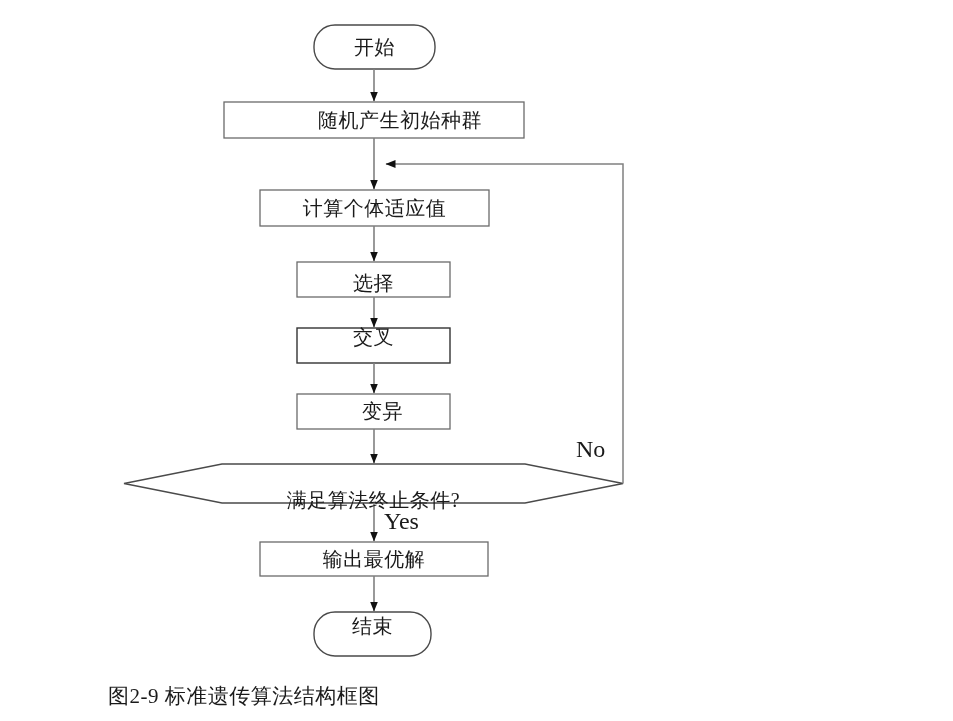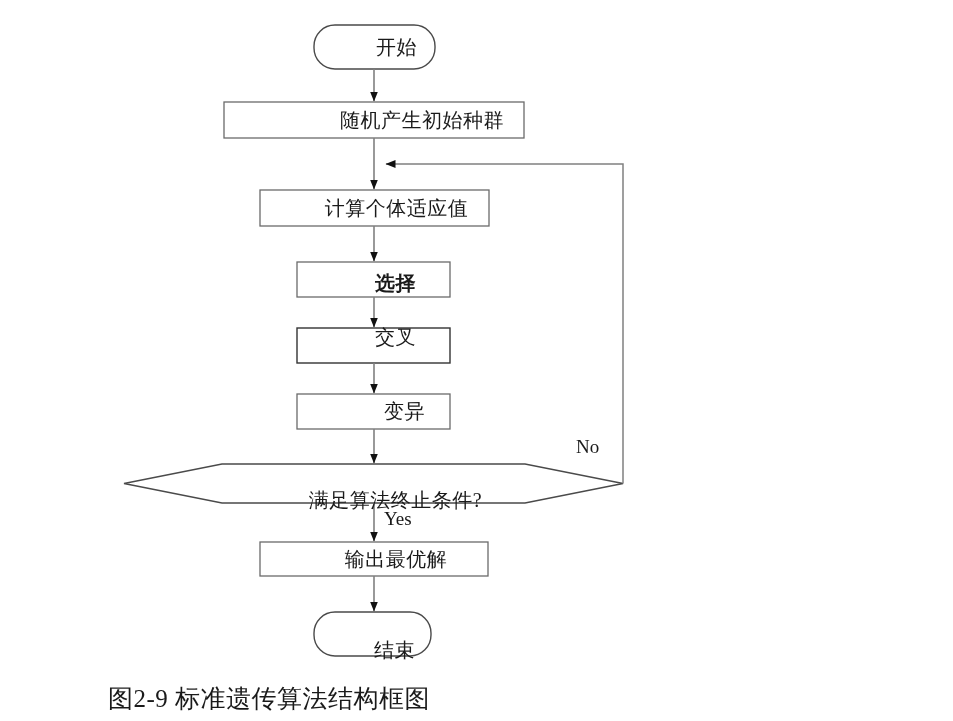--- a/index.html
+++ b/index.html
@@ -28,35 +28,34 @@
     display: flex;
     align-items: center;
     justify-content: center;
     text-align: center;
     font-family: "Liberation Serif", "DejaVu Serif", serif;
     font-size: 20px;
     color: #1a1a1a;
     white-space: nowrap;
     pointer-events: none;
     letter-spacing: 0.5px;
-    padding-left: 22px;
   }
   .edge-label {
     position: absolute;
     font-family: "Liberation Serif", "DejaVu Serif", serif;
-    font-size: 19px;
+    font-size: 24px;
     color: #1a1a1a;
     white-space: nowrap;
   }
   #figure-caption {
     position: absolute;
     left: 108px;
     top: 682px;
     font-family: "Liberation Serif", "DejaVu Serif", serif;
-    font-size: 25px;
+    font-size: 21px;
     color: #1a1a1a;
     white-space: nowrap;
     letter-spacing: 0.5px;
   }
 </style>
 </head>
 <body>
 
 <svg id="flow-canvas" viewBox="0 0 953 721" xmlns="http://www.w3.org/2000/svg">
   <defs>
@@ -104,29 +103,29 @@
 
   <path d="M623,483.5 L623,164 L386,164" fill="none" stroke="#808080" stroke-width="1.5" marker-end="url(#arrowhead-left)"></path>
 </svg>
 
 <div class="node-label" style="left:314px; top:25px; width:121px; height:44px;">开始</div>
 
 <div class="node-label" style="left:224px; top:102px; width:352px; height:36px;">随机产生初始种群</div>
 
 <div class="node-label" style="left:260px; top:190px; width:229px; height:36px;">计算个体适应值</div>
 
-<div class="node-label" style="left:297px; top:262px; width:153px; height:42px;font-weight:bold;">选择</div>
+<div class="node-label" style="left:297px; top:262px; width:153px; height:42px;">选择</div>
 
 <div class="node-label" style="left:297px; top:328px; width:153px; height:18px;">交叉</div>
 
 <div class="node-label" style="left:297px; top:394px; width:171px; height:35px;">变异</div>
 
 <div class="node-label" style="left:124px; top:488px; width:499px; height:25px;">满足算法终止条件?</div>
 
 <div class="node-label" style="left:260px; top:542px; width:228px; height:34px;text-align:center;">输出最优解</div>
 
-<div class="node-label" style="left:314px; top:628px; width:117px; height:44px;">结束</div>
+<div class="node-label" style="left:314px; top:604px; width:117px; height:44px;">结束</div>
 
 <div class="edge-label" style="left:576px; top:436px;">No</div>
 
 <div class="edge-label" style="left:384px; top:508px;">Yes</div>
 
 <div id="figure-caption">图2-9  标准遗传算法结构框图</div>
 
 </body></html>

